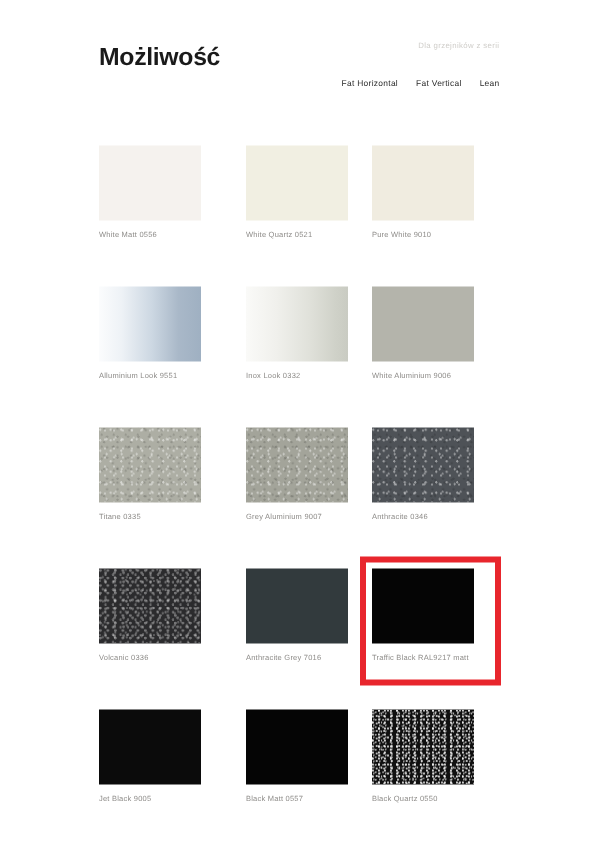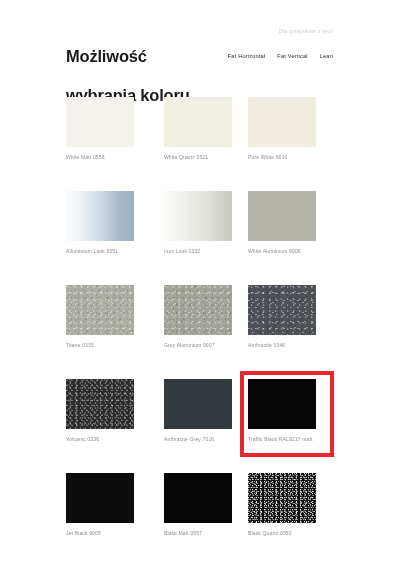--- a/index.html
+++ b/index.html
@@ -34,21 +34,21 @@
     position: absolute;
     left: 66px;
     top: 28px;
     width: 190px;
     font-size: 16.5px;
     line-height: 21px;
     font-weight: bold;
     letter-spacing: -0.2px;
     color: #1a1a1a;
   }
-  .title-line { display: block; margin-top: 18px; }
+  .title-line { display: block; }
 
   .series-note {
     position: absolute;
     right: 62px;
     top: 28px;
     font-size: 5.2px;
     letter-spacing: 0.25px;
     color: #cfcdc9;
     white-space: nowrap;
   }
@@ -166,21 +166,20 @@
 </style>
 </head>
 <body>
 
 <div class="page">
 
   <div class="header">
 
     <div class="title">
       <span class="title-line">Możliwość</span>
-      <span class="title-line">wybrania koloru</span>
     </div>
 
     <div class="series-note">Dla grzejników z serii</div>
 
     <div class="variant-nav">
       <span class="variant-item">Fat Horizontal</span>
       <span class="variant-item">Fat Vertical</span>
       <span class="variant-item">Lean</span>
     </div>
 

